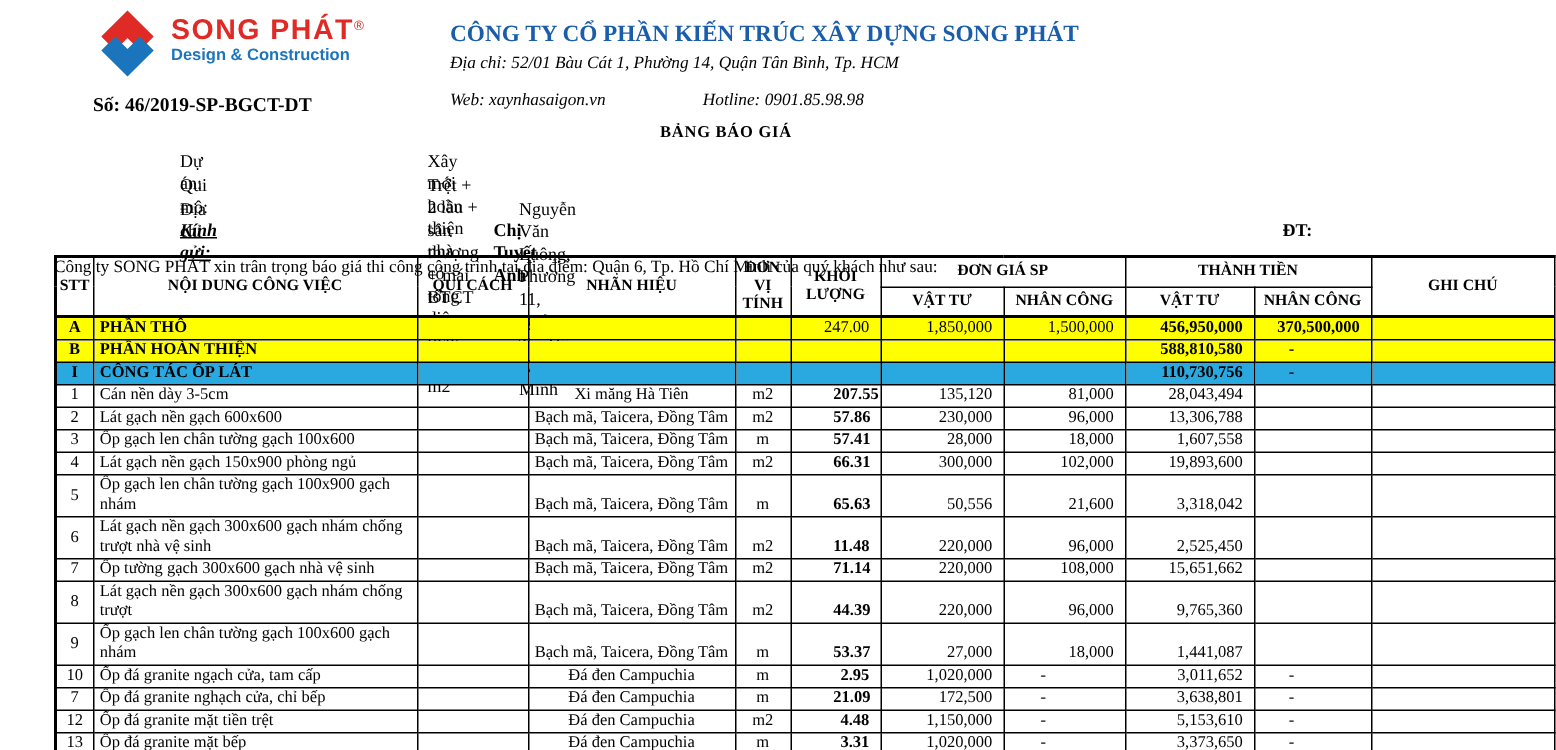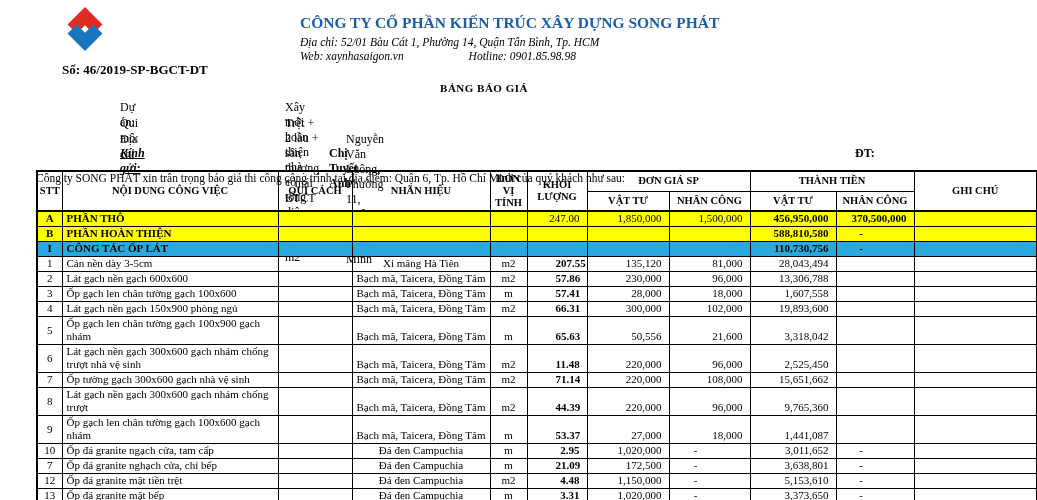--- a/index.html
+++ b/index.html
@@ -12,21 +12,21 @@
   .logo-mark { width:46px; height:46px; }
   .logo-texts { padding-top:6px; font-family:"Liberation Sans", sans-serif; }
   .logo-name { color:#e02a26; font-weight:bold; font-size:19px; letter-spacing:1px; line-height:18px;}
   .logo-reg { color:#e02a26; font-size:9px; vertical-align:super; }
   .logo-tag { color:#1b75bc; font-size:11px; font-weight:bold; }
   .doc-no { position:absolute; left:62px; top:62px; font-weight:bold; font-size:13px; }
 
   .company { position:absolute; left:300px; top:14px; width:460px; }
   .company-name { color:#1a5dab; font-weight:bold; font-size:15.5px; }
   .company-addr { font-style:italic; font-size:11.5px; margin-top:4px; }
-  .company-line2 { font-style:italic; font-size:11.5px; margin-top:2px; }
+  .company-line2 { font-style:italic; font-size:11.5px; margin-top:13px; }
   .company-line2 .hotline { margin-left:62px; }
 
   .title { position:absolute; left:0; top:82px; width:968px; text-align:center;
     font-weight:bold; font-size:11px; letter-spacing:.5px; }
 
   .info-line { position:absolute; font-size:12px; }
   .info-label { position:absolute; left:120px; }
   .info-value { position:absolute; left:285px; }
   .iv-indent { left:346px; }
   .kg-label { font-weight:bold; font-style:italic; text-decoration:underline; }
@@ -66,20 +66,26 @@
 </head>
 <body>
 
 <div class="page">
 
   <div class="logo-block">
     <svg class="logo-mark" viewBox="0 0 100 100">
       <path d="M50 2 L88 40 L68 60 L50 42 L32 60 L12 40 Z" fill="#e02a26"></path>
       <path d="M50 98 L12 60 L32 40 L50 58 L68 40 L88 60 Z" fill="#1b75bc"></path>
     </svg>
+    <div class="logo-texts">
+      <div>
+        <span class="logo-name">SONG PHÁT</span><span class="logo-reg">®</span>
+      </div>
+      <div class="logo-tag">Design &amp; Construction</div>
+    </div>
   </div>
 
   <div class="doc-no">Số: 46/2019-SP-BGCT-DT</div>
 
   <div class="company">
     <div class="company-name">CÔNG TY CỔ PHẦN KIẾN TRÚC XÂY DỰNG SONG PHÁT</div>
     <div class="company-addr">Địa chỉ: 52/01 Bàu Cát 1, Phường 14, Quận Tân Bình, Tp. HCM</div>
     <div class="company-line2">
       <span>Web: xaynhasaigon.vn</span>
       <span class="hotline">Hotline: 0901.85.98.98</span>

